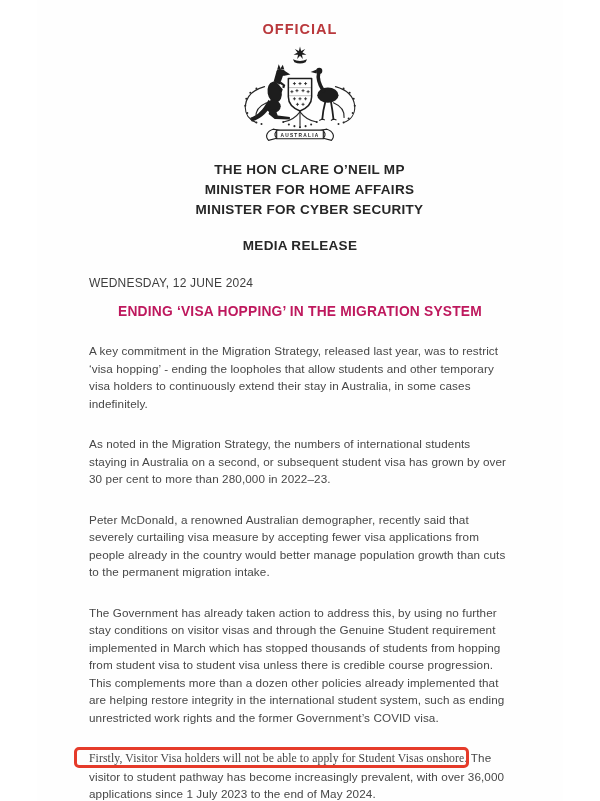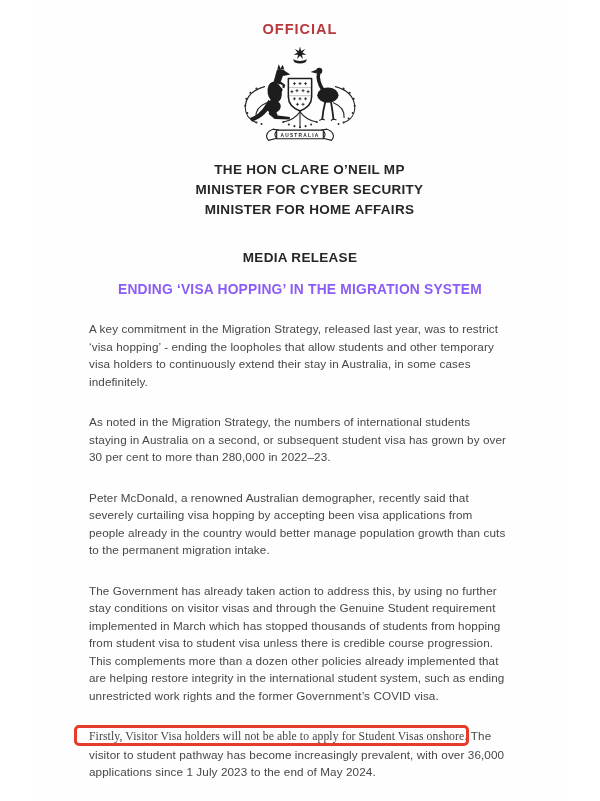--- a/index.html
+++ b/index.html
@@ -13,23 +13,23 @@
   .content { padding:0 52px; }
   .official {
     margin-top:21px; text-align:center;
     font-size:14.5px; font-weight:bold; letter-spacing:1px;
     color:#b9383c;
   }
   .arms { display:block; margin:6px auto 8px auto; }
   .name-block { text-align:center; color:#262626; font-weight:bold;
     font-size:13.5px; line-height:20px; letter-spacing:0.3px;padding-left:19px; }
   .media-release { text-align:center; color:#262626; font-weight:bold;
-    font-size:13.5px; line-height:20px; margin-top:28px; letter-spacing:0.3px; }
+    font-size:13.5px; line-height:20px; margin-top:16px; letter-spacing:0.3px; }
   .date-line { margin-top:20px; font-size:12px; color:#3e3e3e; letter-spacing:0.2px; }
-  .headline { margin-top:14px; text-align:center; color:#8b5cf6;
+  .headline { margin-top:14px; text-align:center; color:#be185d;
     font-weight:bold; font-size:13.8px; letter-spacing:0.2px; }
   .body-text p {
     margin-top:23px; font-size:11.7px; line-height:17.5px;
     color:#474747; letter-spacing:0.1px;
   }
   .boxed {
     position:relative; white-space:nowrap;font-family:Liberation Serif, serif;
   }
   .boxed .red-frame {
     position:absolute; left:-15px; right:-5px; top:-5px; bottom:-3px;
@@ -131,32 +131,33 @@
     <g>
       <path d="M97,170 C85,174 80,184 88,192 L104,188 C98,182 100,175 107,172 Z" fill="#ffffff" stroke="#1d1d1d" stroke-width="2.2"></path>
       <path d="M203,170 C215,174 220,184 212,192 L196,188 C202,182 200,175 193,172 Z" fill="#ffffff" stroke="#1d1d1d" stroke-width="2.2"></path>
       <path d="M104,172 H196 V189 H104 Z" fill="#ffffff" stroke="#1d1d1d" stroke-width="2.2"></path>
       <text x="150" y="184.5" text-anchor="middle" font-size="9.5" font-weight="bold" letter-spacing="2.5" fill="#1d1d1d" font-family="Liberation Sans, sans-serif">AUSTRALIA</text>
     </g>
   </svg>
 
   <div class="name-block">
     <div>THE HON CLARE O’NEIL MP</div>
+    <div>MINISTER FOR HOME AFFAIRS</div>
     <div>MINISTER FOR CYBER SECURITY</div>
-    <div>MINISTER FOR HOME AFFAIRS</div>
   </div>
 
   <div class="media-release">MEDIA RELEASE</div>
 
   <div class="content">
+    <div class="date-line">WEDNESDAY, 12 JUNE 2024</div>
 
     <div class="headline">ENDING ‘VISA HOPPING’ IN THE MIGRATION SYSTEM</div>
 
     <div class="body-text">
       <p>A key commitment in the Migration Strategy, released last year, was to restrict ‘visa hopping’ - ending the loopholes that allow students and other temporary visa holders to continuously extend their stay in Australia, in some cases indefinitely.</p>
       <p>As noted in the Migration Strategy, the numbers of international students staying in Australia on a second, or subsequent student visa has grown by over 30 per cent to more than 280,000 in 2022–23.</p>
-      <p>Peter McDonald, a renowned Australian demographer, recently said that severely curtailing visa hopping by accepting been visa applications from people already in the country would better manage population growth than cuts to the permanent migration intake.</p>
+      <p>Peter McDonald, a renowned Australian demographer, recently said that severely curtailing visa measure by accepting fewer visa applications from people already in the country would better manage population growth than cuts to the permanent migration intake.</p>
       <p>The Government has already taken action to address this, by using no further stay conditions on visitor visas and through the Genuine Student requirement implemented in March which has stopped thousands of students from hopping from student visa to student visa unless there is credible course progression. This complements more than a dozen other policies already implemented that are helping restore integrity in the international student system, such as ending unrestricted work rights and the former Government’s COVID visa.</p>
       <p><span class="boxed"><span>Firstly, Visitor Visa holders will not be able to apply for Student Visas onshore</span><span class="red-frame"></span></span><span>. The visitor to student pathway has become increasingly prevalent, with over 36,000 applications since 1 July 2023 to the end of May 2024.</span></p>
     </div>
   </div>
 
 </div>
 
 </body></html>

